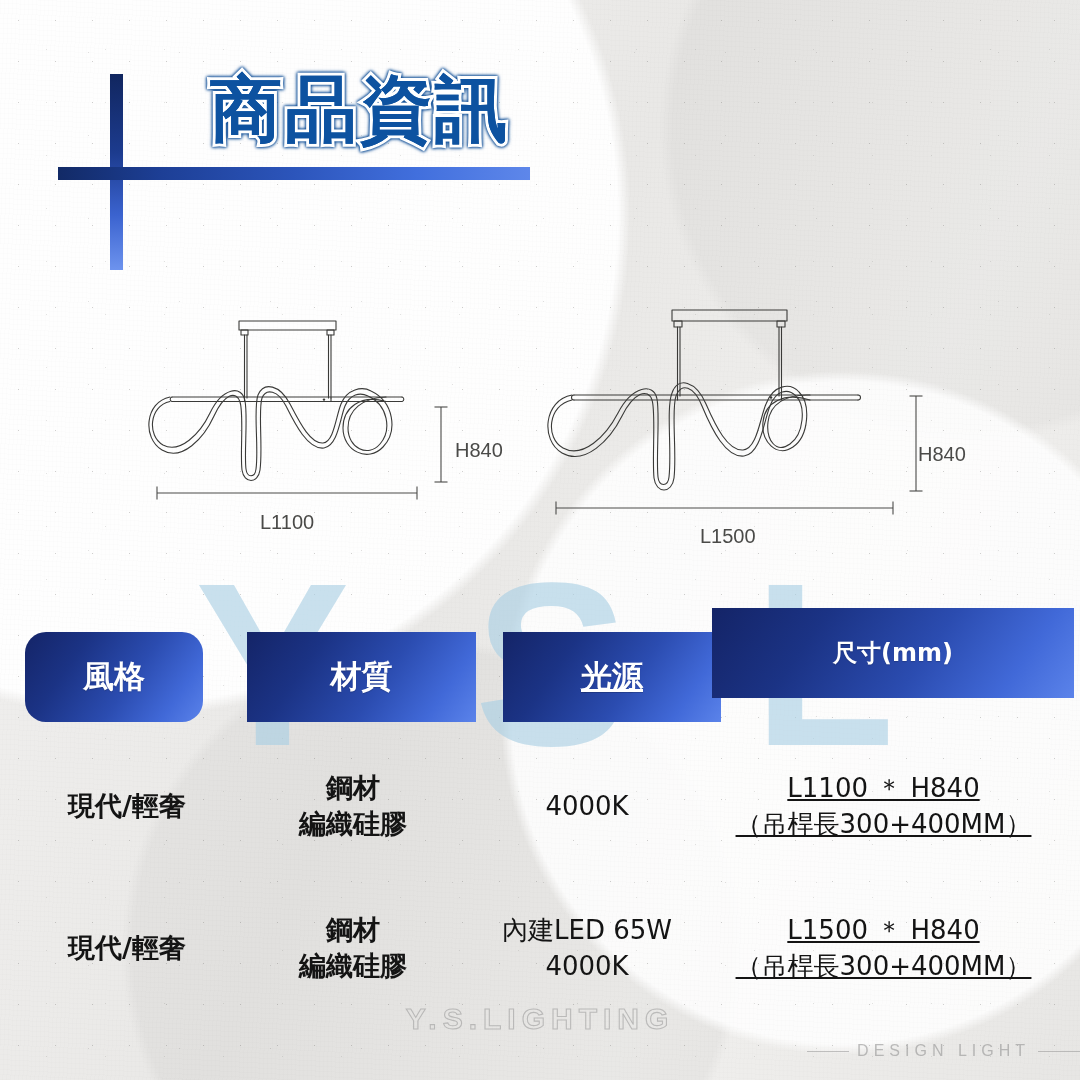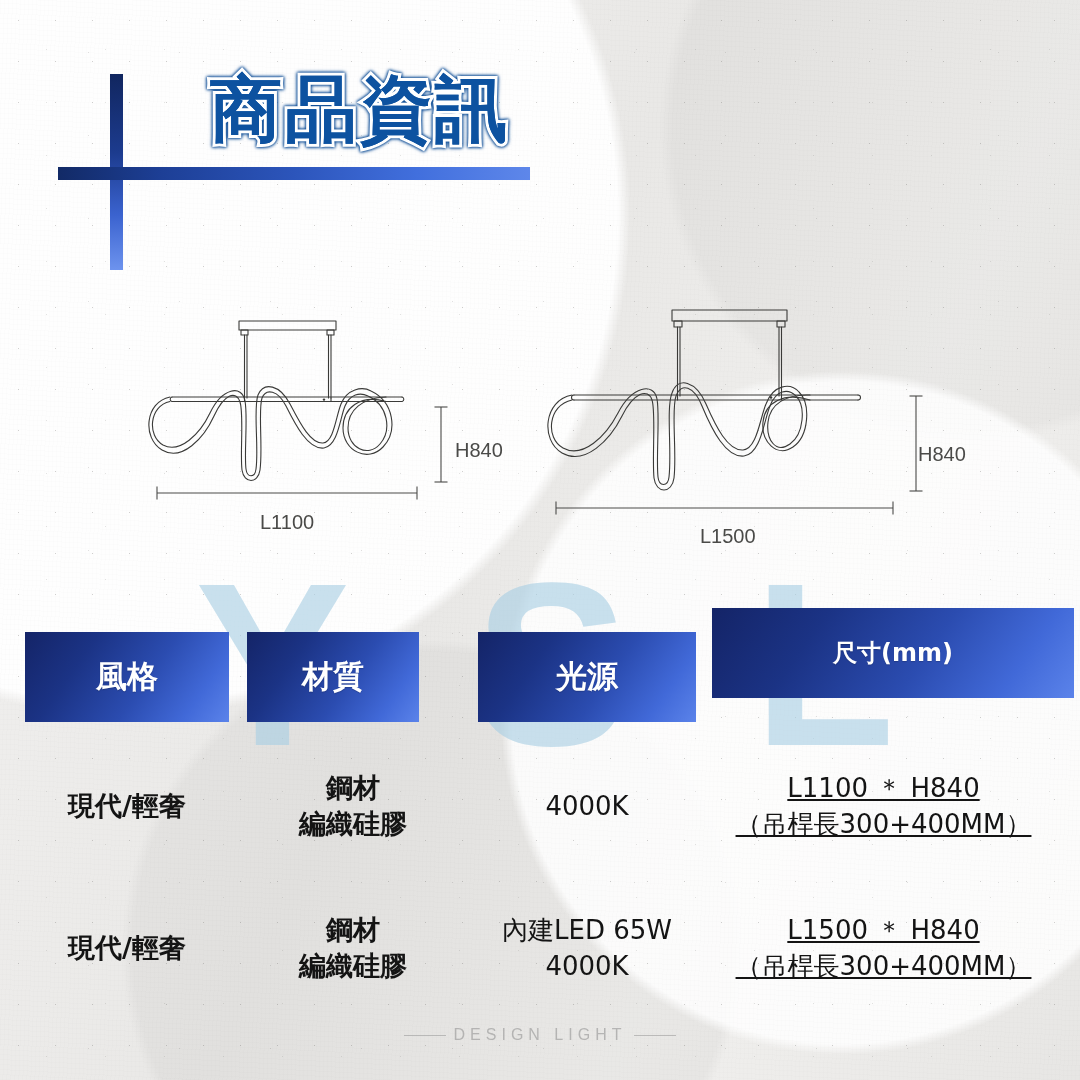--- a/index.html
+++ b/index.html
@@ -93,23 +93,23 @@
   #spec-table { position:absolute; left:0; top:0; width:1080px; height:1080px; pointer-events:none; }
   .th-cell {
     position:absolute; height:90px;
     display:flex; align-items:center; justify-content:center;
     color:#ffffff; font-weight:700;
     font-family:"DejaVu Sans","Liberation Sans",sans-serif;
     background:linear-gradient(125deg,#142467 0%,#1b3385 28%,#2b4cb0 58%,#4169d8 82%,#5b83ea 100%);
     pointer-events:auto;
     text-shadow:0 1px 1px rgba(0,0,0,.18);
   }
-  #th-0 { left:25px;  top:632px; width:204px; font-size:31px; }
-  #th-1 { left:247px; top:632px; width:172px; font-size:31px; }
-  #th-2 { left:478px; top:632px; width:218px; font-size:31px; }
+  #th-0 { left:25px;  top:632px; width:178px; font-size:31px;border-radius:21px; }
+  #th-1 { left:247px; top:632px; width:229px; font-size:31px; }
+  #th-2 { left:503px; top:632px; width:218px; font-size:31px;text-decoration:underline; }
   #th-3 { left:712px; top:608px; width:362px; font-size:24px; }
 
   .td-cell {
     position:absolute;
     display:flex; flex-direction:column; align-items:center; justify-content:center;
     color:#141414;
     font-family:"DejaVu Sans","Liberation Sans",sans-serif;
     text-align:center; pointer-events:auto;
   }
   .td-cell .line { display:block; white-space:nowrap; }
@@ -130,25 +130,25 @@
   
   #brand { position:absolute; left:0; top:1002px; width:1080px; text-align:center; }
   #brand-name {
     font-family:"Liberation Sans",sans-serif;
     font-weight:700; font-size:30px; letter-spacing:6px;
     color:rgba(255,255,255,0);
     -webkit-text-stroke:1.1px rgba(150,150,150,.55);
     line-height:1.1;
   }
   #brand-tagline {
-    margin-top:24px;
+    margin-top:7px;
     font-family:"Liberation Sans",sans-serif;
     font-weight:400; font-size:16px; letter-spacing:5px;
     color:rgba(150,150,150,.62);
-    display:flex; align-items:center; justify-content:center; gap:8px;
+    display:flex; align-items:center; justify-content:flex-end; gap:8px;
   }
   .brand-rule { display:block; width:42px; height:1px; background:rgba(150,150,150,.55); }
 </style>
 </head>
 <body>
 
 <div id="paper"></div>
 <div id="speckle"></div>
 <div id="grain"></div>
 
@@ -323,18 +323,19 @@
     <span class="line">內建LED 65W</span>
     <span class="line">4000K</span>
   </div>
   <div class="td-cell col-size row-1 c3">
     <span class="line">L1500 ＊ H840</span>
     <span class="line">（吊桿長300+400MM）</span>
   </div>
 </div>
 
 <div id="brand">
+  <div id="brand-name">Y.S.LIGHTING</div>
   <div id="brand-tagline">
     <span class="brand-rule"></span>
     <span>DESIGN LIGHT</span>
     <span class="brand-rule"></span>
   </div>
 </div>
 
 </body></html>

